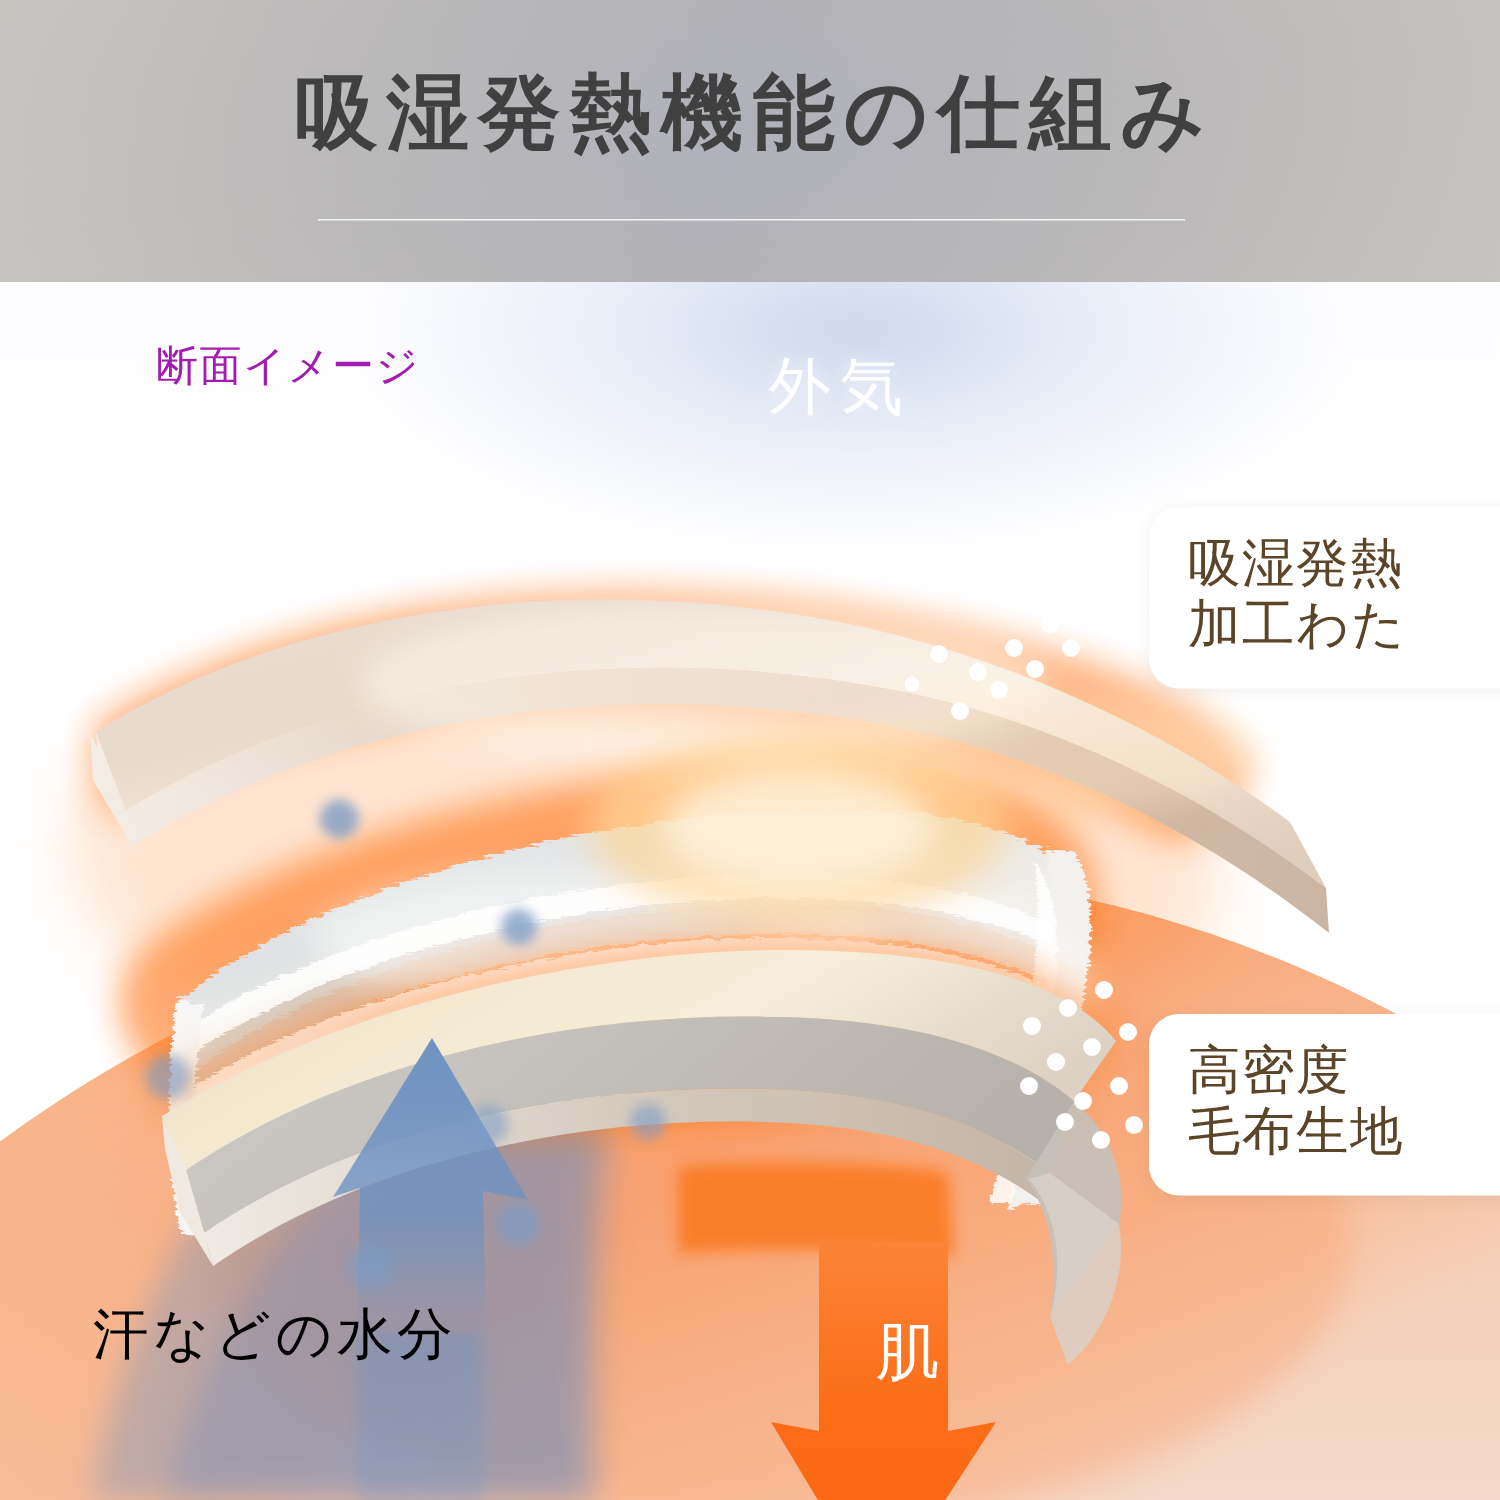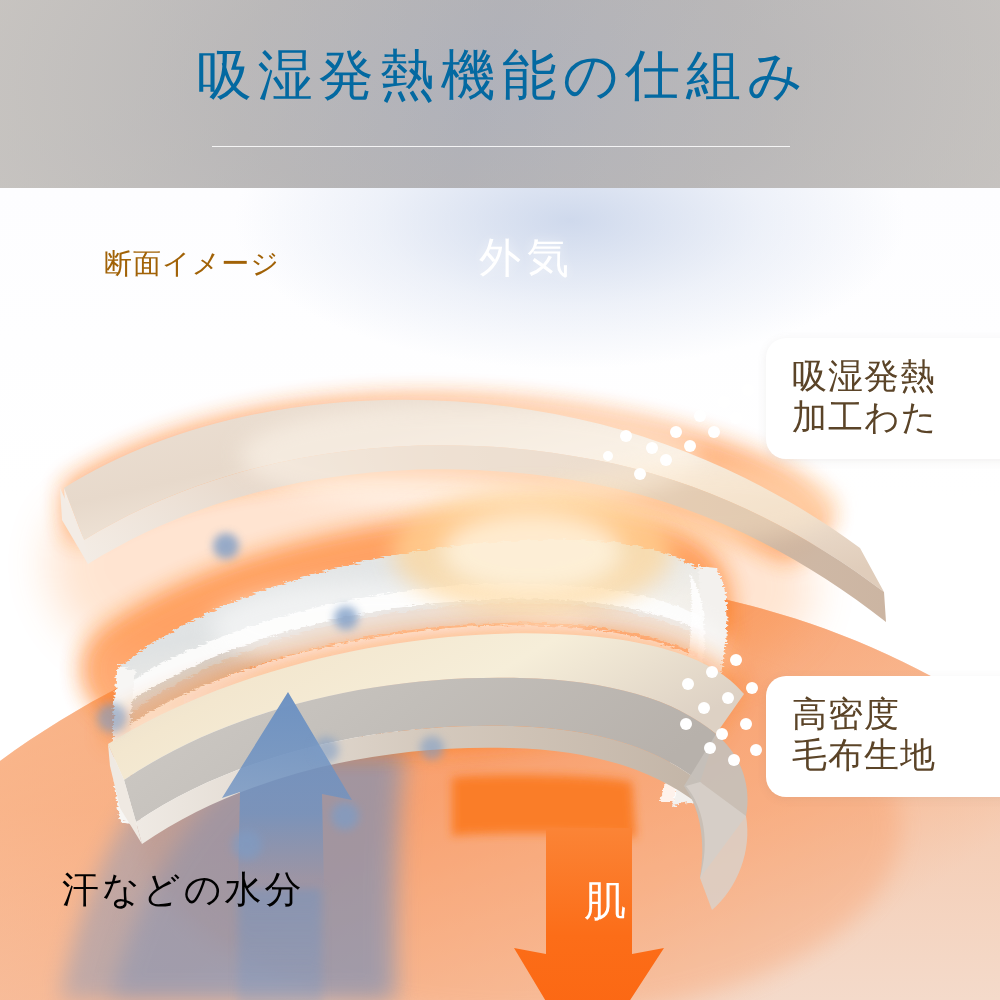--- a/index.html
+++ b/index.html
@@ -38,26 +38,26 @@
         rgba(176,178,187,.35) 48%,
         rgba(202,199,196,.95) 100%);
     mix-blend-mode: normal;
     opacity:.55;
   }
   #header-title {
     position: absolute;
     left: 0; top: 48px;
     width: 1000px;
     text-align: center;
-    color: #0369a1;
+    color: #404040;
     font-size: 55px;
     line-height: 1;
     letter-spacing: 6px;
     text-indent: 6px;
-    font-weight: 400;
+    font-weight: 700;
     z-index: 3;
   }
   #header-rule {
     position: absolute;
     left: 212px; top: 146px;
     width: 578px; height: 1px;
     background: rgba(255,255,255,.85);
     z-index: 3;
   }
 
@@ -80,26 +80,25 @@
     left: 0; top: 188px;
     width: 1000px; height: 812px;
   }
 
   
   .lbl { position: absolute; line-height: 1.12; white-space: pre; z-index: 40;}
 
   #label-cross-section {
     left: 104px; top: 228px;
     font-size: 28px;
-    color: #a16207;
+    color: #a21caf;
     letter-spacing: 1px;
-    margin-top: 20px;
   }
   #label-outside-air {
-    left: 479px; top: 234px;
+    left: 512px; top: 234px;
     font-size: 42px;
     color: #ffffff;
     letter-spacing: 6px;
     text-shadow: 0 0 12px rgba(255,255,255,.55);
   }
   #label-heat {
     left: 474px; top: 518px;
     font-size: 52px;
     color: #f26c2a;
     font-weight: 700;

